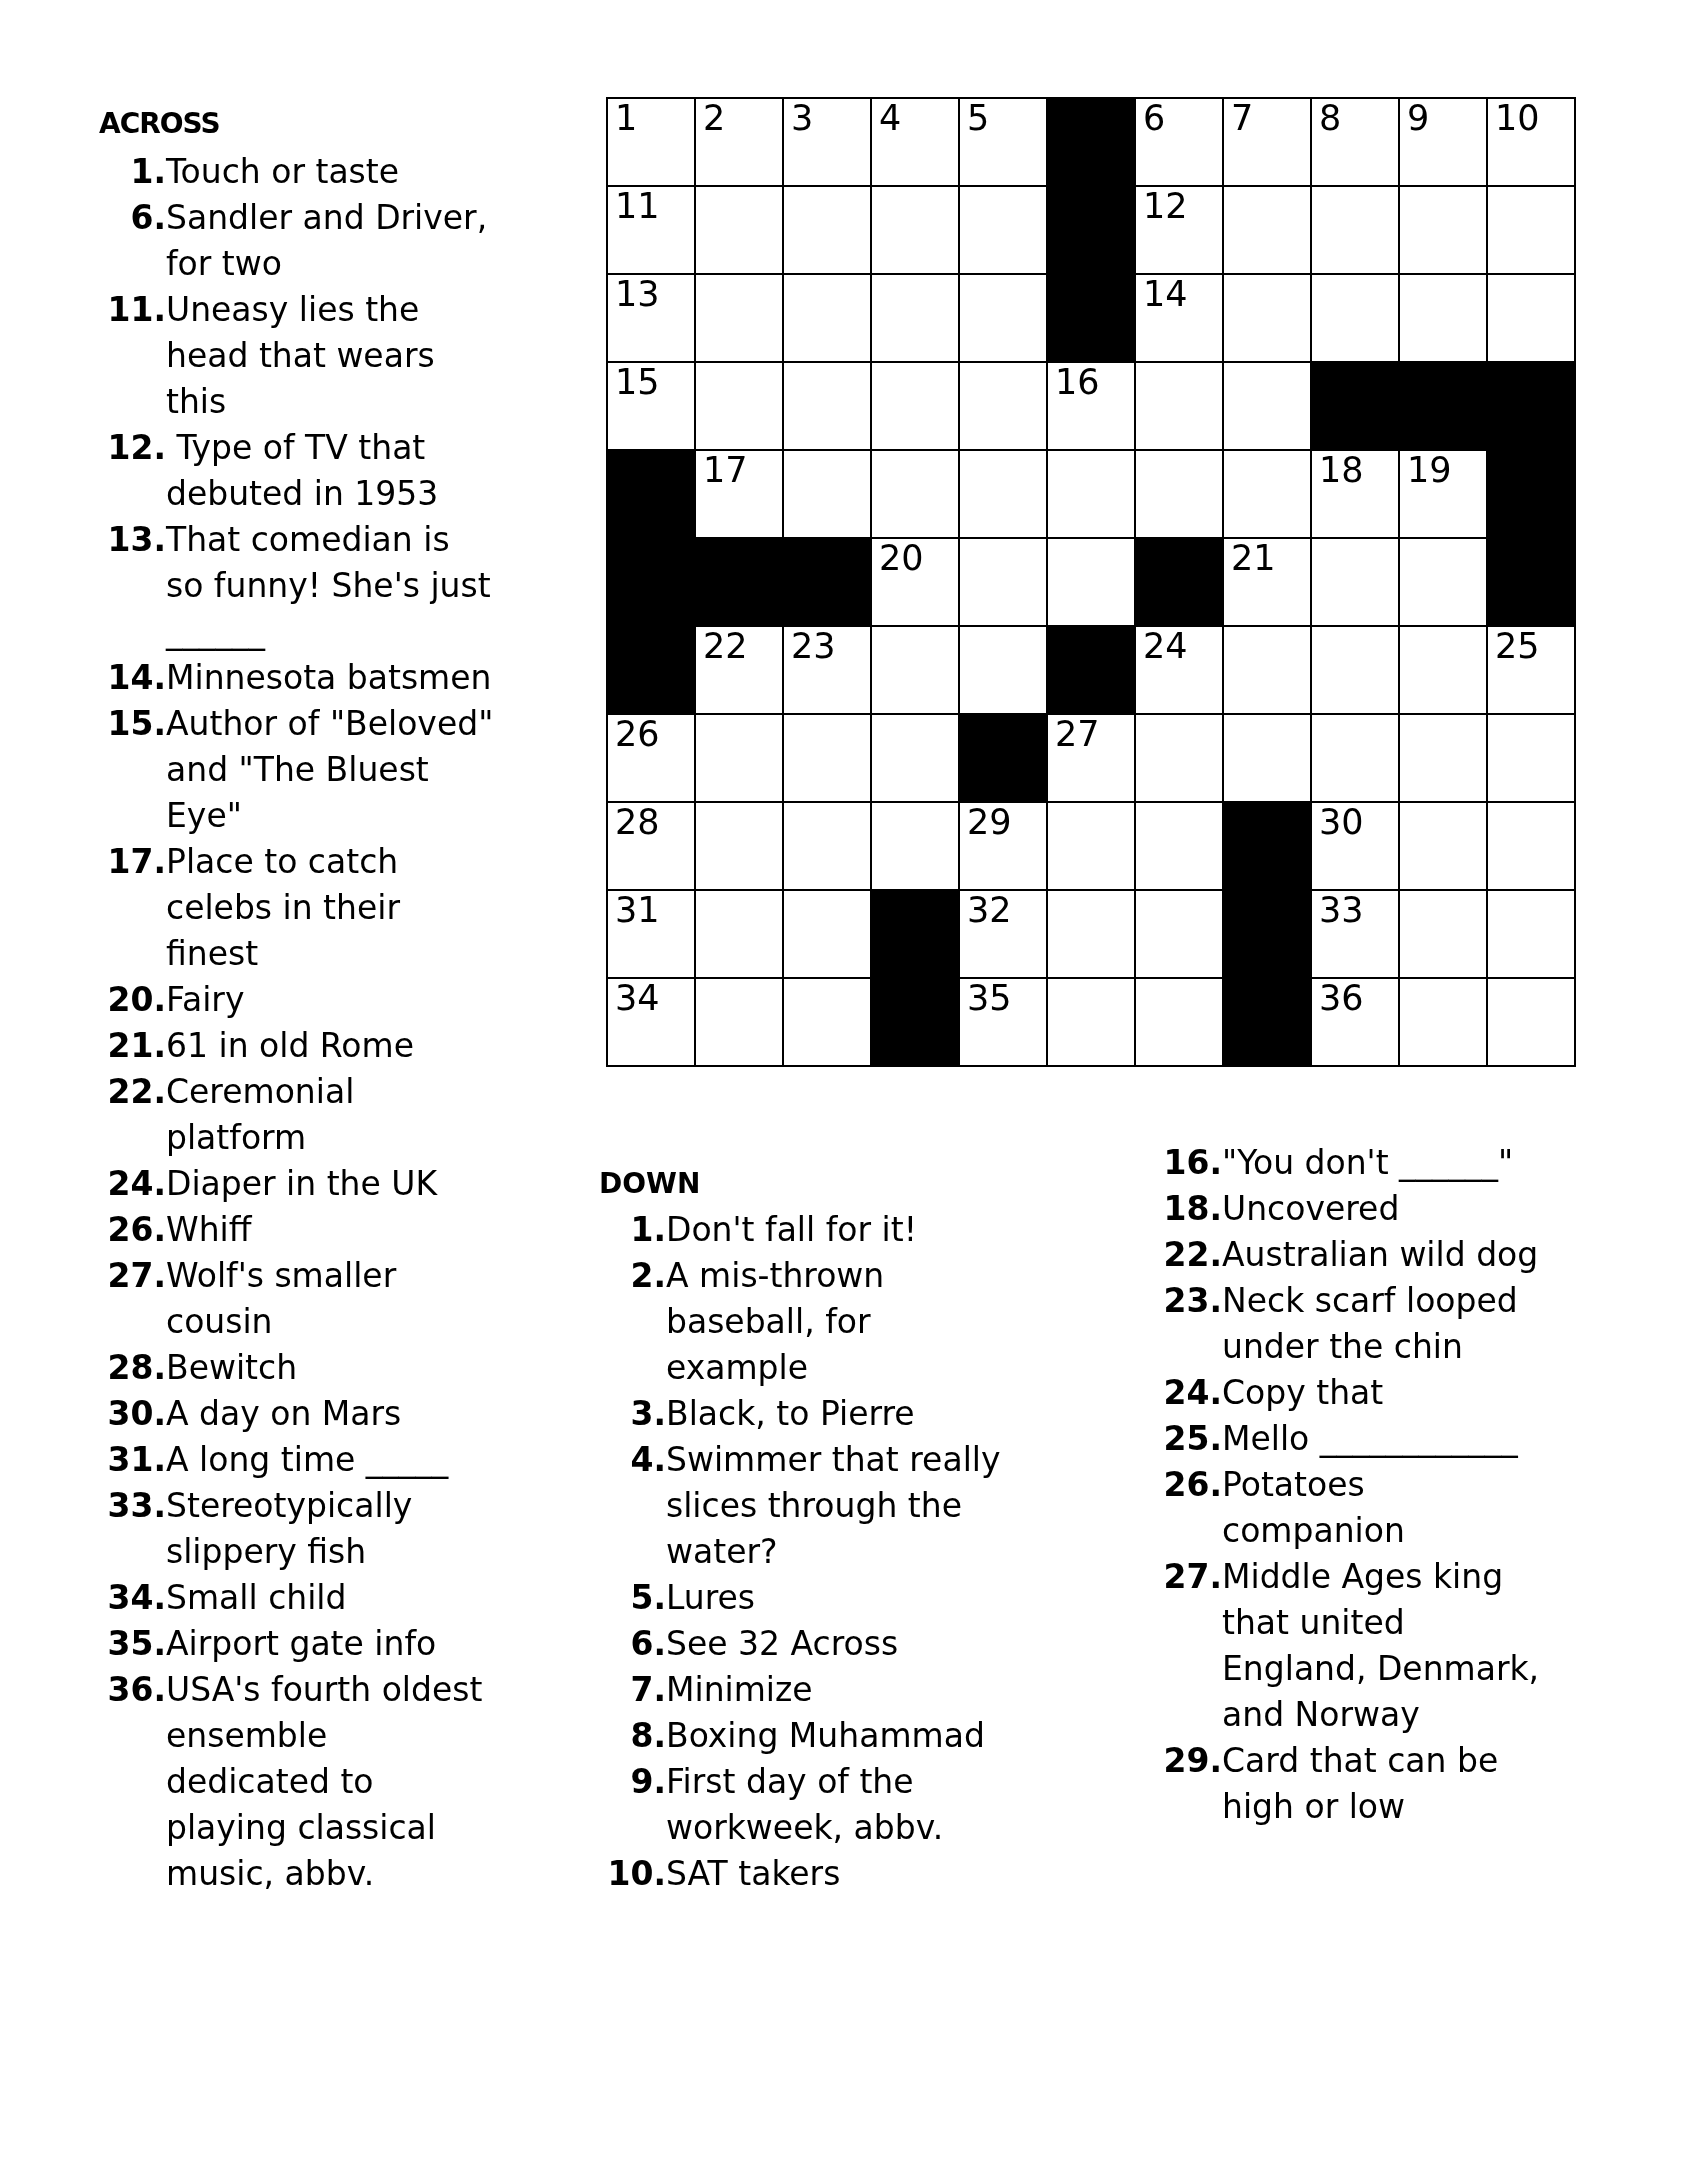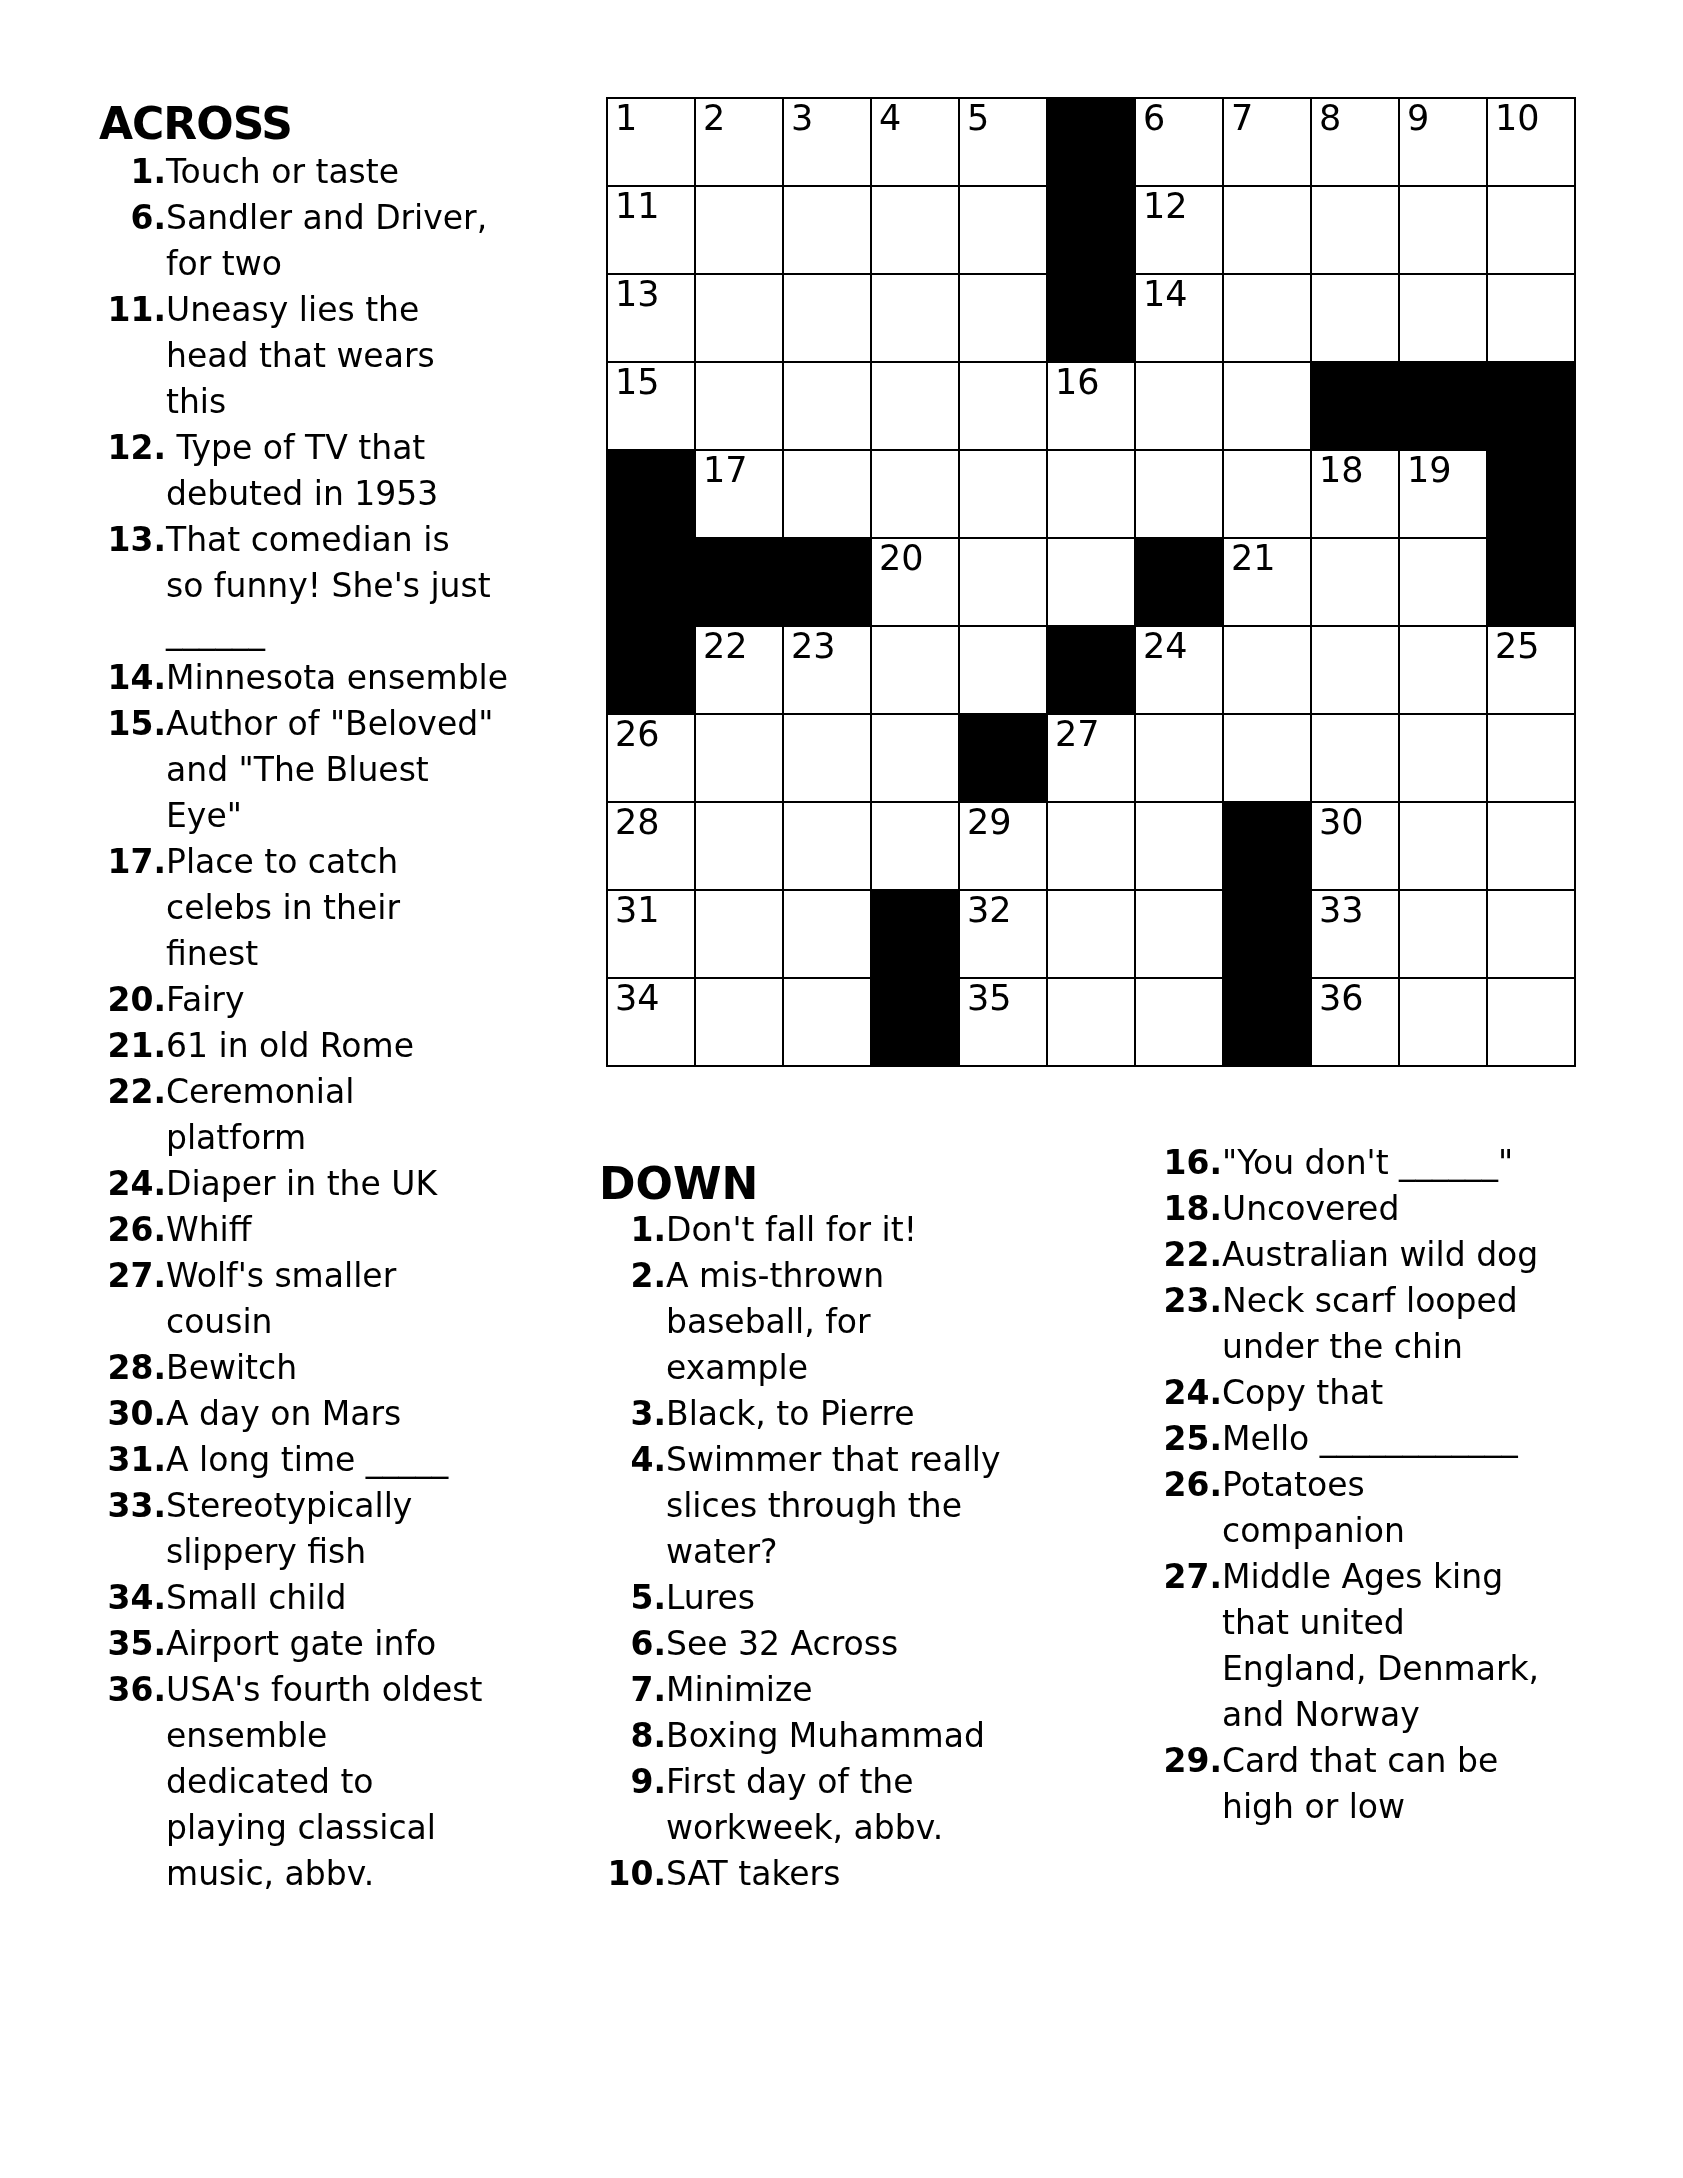--- a/index.html
+++ b/index.html
@@ -14,21 +14,21 @@
     color: #000000;
     font-family: "DejaVu Sans", "Liberation Sans", sans-serif;
   }
   .clues {
     position: absolute;
     font-size: 33px;
     line-height: 46px;
   }
   .section-header {
     font-weight: bold;
-    font-size: 44px;
+    font-size: 28px;
     line-height: 51px;
     letter-spacing: -1px;
   }
   #down1 .section-header {
     line-height: 47px;
     letter-spacing: 0;
   }
   ol.clue-list {
     list-style: none;
     margin: 0;
@@ -105,21 +105,21 @@
 debuted in 1953</span>
       </li>
       <li class="clue">
         <span class="num">13.</span>
         <span class="txt">That comedian is
 so funny! She's just
 ______</span>
       </li>
       <li class="clue">
         <span class="num">14.</span>
-        <span class="txt">Minnesota ensemble</span>
+        <span class="txt">Minnesota batsmen</span>
       </li>
       <li class="clue">
         <span class="num">15.</span>
         <span class="txt">Author of "Beloved"
 and "The Bluest
 Eye"</span>
       </li>
       <li class="clue">
         <span class="num">17.</span>
         <span class="txt">Place to catch

